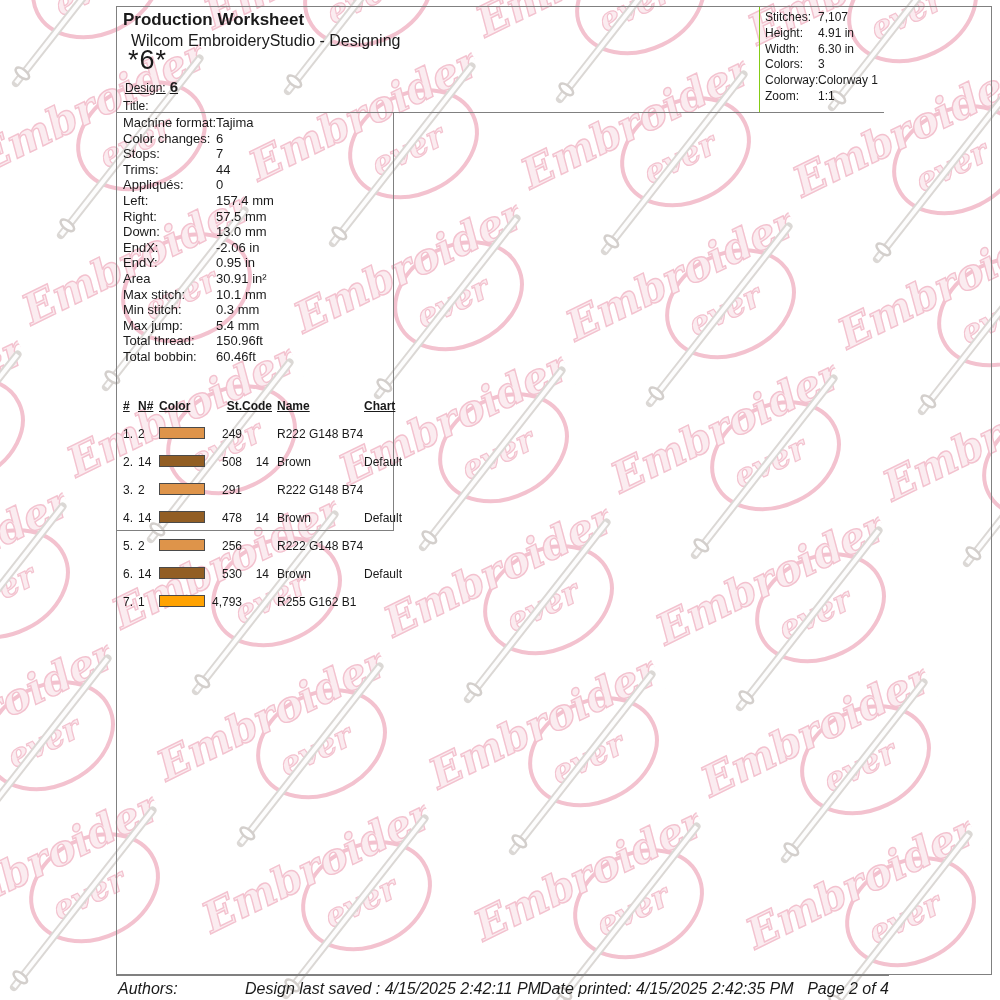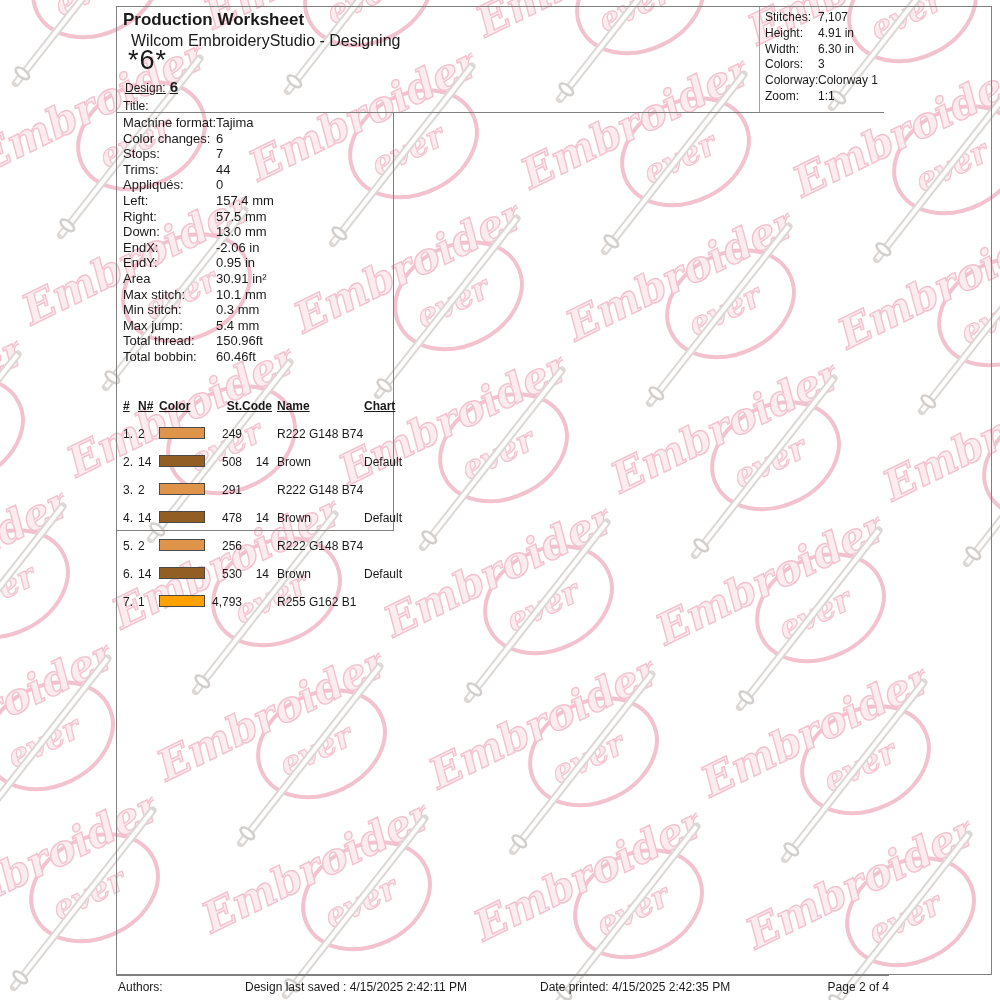--- a/index.html
+++ b/index.html
@@ -50,21 +50,21 @@
   .c-st{width:30px;text-align:right;}
   .c-code{width:27px;text-align:right;}
   .c-name{width:93px;padding-left:8px;}
   .c-chart{width:40px;padding-left:2px;}
   .trow.head{font-weight:bold;}
   .trow.head b{text-decoration:underline;font-weight:bold;}
   .swatch{display:inline-block;width:46px;height:12px;border:1px solid #4a4a4a;margin-top:1px;}
 
   
   #footer{position:absolute;left:116px;top:975px;width:773px;height:20px;z-index:1;
-          border-top:1px solid #808080;font-size:12px;}
+          border-top:1px solid #808080;font-size:16px;font-style:italic;}
   #footer span{position:absolute;top:4px;white-space:nowrap;}
   #f-authors{left:2px;}
   #f-saved{left:129px;}
   #f-printed{left:424px;}
   #f-page{right:0;}
 </style>
 </head>
 <body>
 
 <div id="stage">

